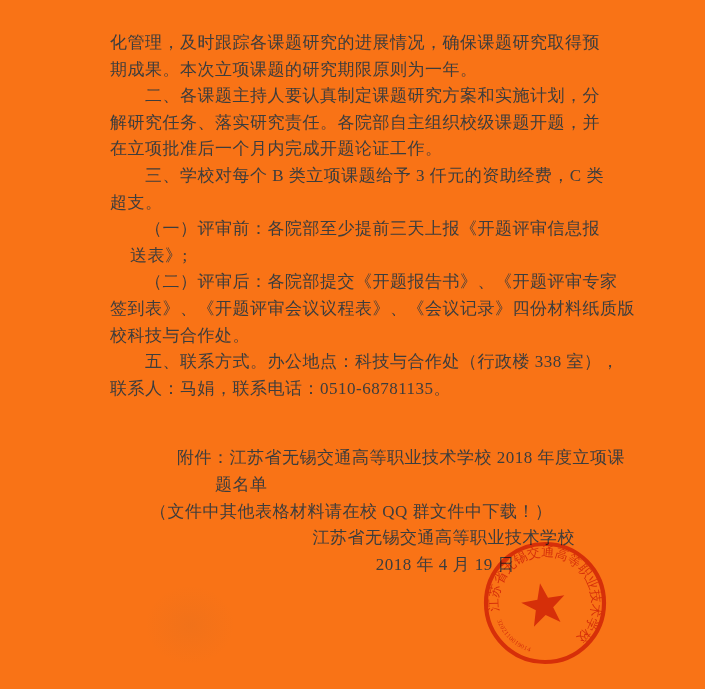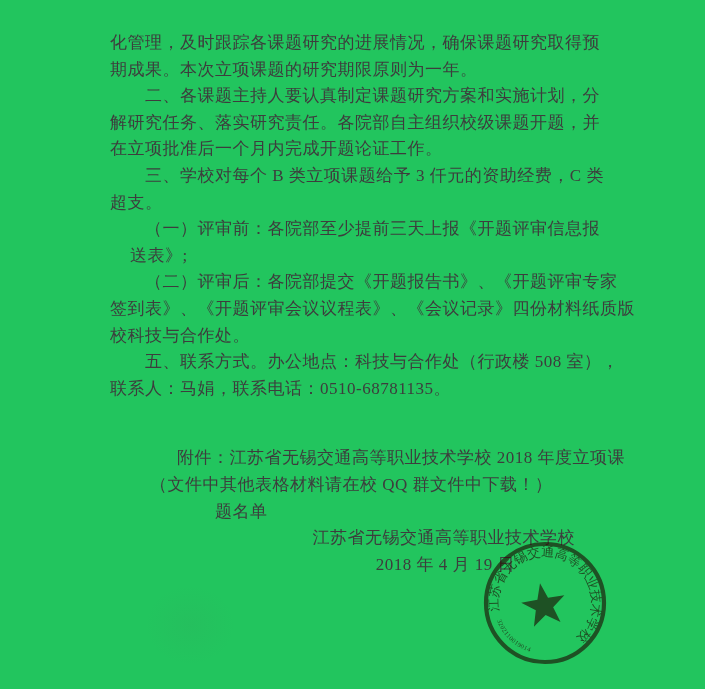--- a/index.html
+++ b/index.html
@@ -1,19 +1,19 @@
 <!DOCTYPE html>
 <html><head>
 <meta charset="utf-8">
 <style>
   html,body{margin:0;padding:0;}
   .page{
     position:relative;
     width:705px;height:689px;
-    background:#22c55e;
+    background:#f97316;
     overflow:hidden;
     font-family:"Liberation Serif","DejaVu Serif",serif;
     color:#3d3d3d;
   }
   .text{
     position:absolute;left:110px;top:30px;width:492px;
     font-size:17px;line-height:26.6px;letter-spacing:0.5px;
   }
   .line{white-space:nowrap;}
   .ind-para{text-indent:35px;}
@@ -46,26 +46,26 @@
         <div class="line ind-para">二、各课题主持人要认真制定课题研究方案和实施计划，分</div>
         <div class="line">解研究任务、落实研究责任。各院部自主组织校级课题开题，并</div>
         <div class="line">在立项批准后一个月内完成开题论证工作。</div>
         <div class="line ind-para">三、学校对每个 B 类立项课题给予 3 仟元的资助经费，C 类</div>
         <div class="line">超支。</div>
         <div class="line ind-para">（一）评审前：各院部至少提前三天上报《开题评审信息报</div>
         <div class="line ind-cont">送表》;</div>
         <div class="line ind-para">（二）评审后：各院部提交《开题报告书》、《开题评审专家</div>
         <div class="line">签到表》、《开题评审会议议程表》、《会议记录》四份材料纸质版</div>
         <div class="line">校科技与合作处。</div>
-        <div class="line ind-para">五、联系方式。办公地点：科技与合作处（行政楼 508 室），</div>
+        <div class="line ind-para">五、联系方式。办公地点：科技与合作处（行政楼 338 室），</div>
         <div class="line">联系人：马娟，联系电话：0510-68781135。</div>
       </div>
     <div class="line attach1">附件：江苏省无锡交通高等职业技术学校 2018 年度立项课</div>
+    <div class="line attach2">题名单</div>
     <div class="line note">（文件中其他表格材料请在校 QQ 群文件中下载！）</div>
-    <div class="line attach2">题名单</div>
     <div class="line sig sig-org">江苏省无锡交通高等职业技术学校</div>
     <div class="line sig sig-date">2018 年 4 月 19 日</div>
   </div>
 
   <svg class="seal" viewBox="0 0 136 136" xmlns="http://www.w3.org/2000/svg">
     <defs>
       <path id="ringArc" d="M 27.3 91.5 A 47 47 0 1 1 108.7 91.5"></path>
       <path id="serialArc" d="M 28.9 100.8 A 51 51 0 0 0 107.1 100.8"></path>
     </defs>
     <circle cx="68" cy="68" r="59" fill="none" stroke="#d8534b" stroke-width="4.2"></circle>

